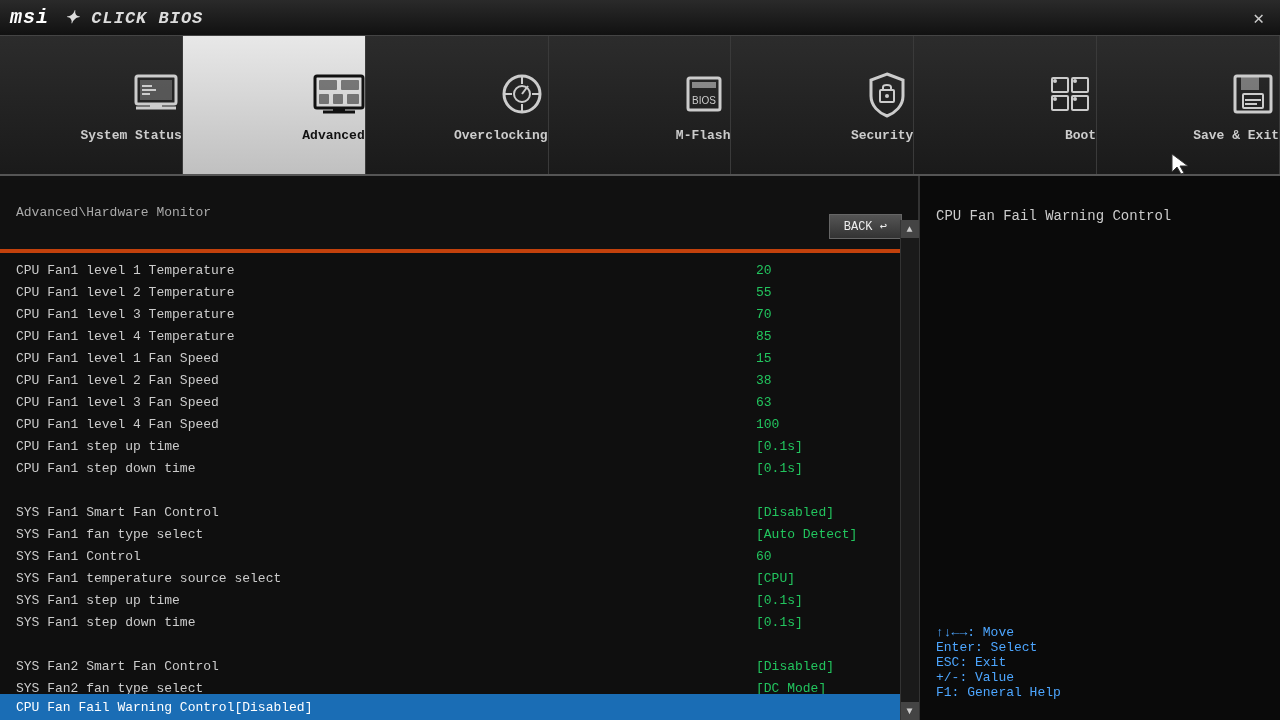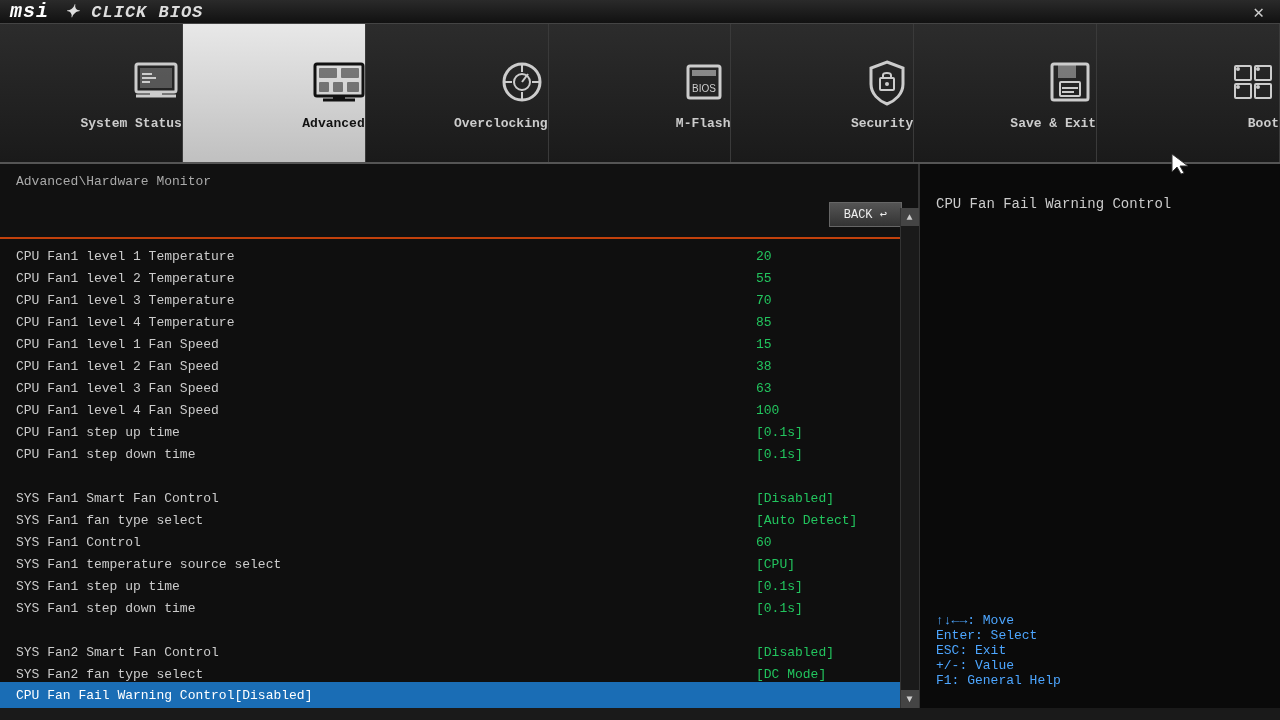--- a/index.html
+++ b/index.html
@@ -9,21 +9,21 @@
       height: 720px;
       background: #1a1a1a;
       font-family: 'Courier New', Courier, monospace;
       overflow: hidden;
       position: relative;
     }
 
     
     #titlebar {
       width: 100%;
-      height: 24px;
+      height: 36px;
       background: linear-gradient(180deg, #2a2a2a 0%, #111 100%);
       display: flex;
       align-items: center;
       justify-content: space-between;
       padding: 0 10px;
       border-bottom: 1px solid #444;
     }
 
     #logo {
       color: #fff;
@@ -112,25 +112,25 @@
       background: #0f0f0f;
       border-right: 2px solid #333;
       display: flex;
       flex-direction: column;
       padding: 0;
       position: relative;
     }
 
     #breadcrumb-bar {
       display: flex;
-      align-items: flex-start;
+      align-items: center;
       justify-content: space-between;
       padding: 10px 16px;
       background: #111;
-      border-bottom: 2px solid #c2410c;
+      border-bottom: 4px solid #c2410c;
     }
 
     #breadcrumb {
       color: #aaa;
       font-size: 13px;
       font-family: 'Courier New', monospace;
     }
 
     #back-btn {
       background: linear-gradient(180deg, #555 0%, #333 100%);
@@ -337,46 +337,46 @@
         <path d="M20 20 L20 17 C20 14.2 27.8 14.2 28 17 L28 20" fill="none" stroke="currentColor" stroke-width="2"></path>
         <circle cx="24" cy="26" r="2" fill="currentColor"></circle>
       </svg>
     </div>
     <div class="nav-label">Security</div>
   </div>
 
   <div class="nav-item">
     <div class="nav-icon">
       <svg width="48" height="48" viewBox="0 0 48 48">
-        <rect x="6" y="6" width="36" height="36" rx="2" fill="none" stroke="currentColor" stroke-width="3"></rect>
-        <rect x="12" y="6" width="18" height="14" fill="currentColor" opacity="0.5"></rect>
-        <rect x="14" y="24" width="20" height="14" rx="1" fill="none" stroke="currentColor" stroke-width="2"></rect>
-        <line x1="16" y1="30" x2="32" y2="30" stroke="currentColor" stroke-width="2"></line>
-        <line x1="16" y1="34" x2="28" y2="34" stroke="currentColor" stroke-width="2"></line>
-      </svg>
-    </div>
-    <div class="nav-label">Save &amp; Exit</div>
-  </div>
-
-  <div class="nav-item">
-    <div class="nav-icon">
-      <svg width="48" height="48" viewBox="0 0 48 48">
         <rect x="6" y="8" width="16" height="14" rx="1" fill="none" stroke="currentColor" stroke-width="2"></rect>
         <rect x="26" y="8" width="16" height="14" rx="1" fill="none" stroke="currentColor" stroke-width="2"></rect>
         <rect x="6" y="26" width="16" height="14" rx="1" fill="none" stroke="currentColor" stroke-width="2"></rect>
         <rect x="26" y="26" width="16" height="14" rx="1" fill="none" stroke="currentColor" stroke-width="2"></rect>
         <circle cx="9" cy="11" r="2" fill="currentColor"></circle>
         <circle cx="29" cy="11" r="2" fill="currentColor"></circle>
         <circle cx="9" cy="29" r="2" fill="currentColor"></circle>
         <circle cx="29" cy="29" r="2" fill="currentColor"></circle>
       </svg>
     </div>
     <div class="nav-label">Boot</div>
   </div>
 
+  <div class="nav-item">
+    <div class="nav-icon">
+      <svg width="48" height="48" viewBox="0 0 48 48">
+        <rect x="6" y="6" width="36" height="36" rx="2" fill="none" stroke="currentColor" stroke-width="3"></rect>
+        <rect x="12" y="6" width="18" height="14" fill="currentColor" opacity="0.5"></rect>
+        <rect x="14" y="24" width="20" height="14" rx="1" fill="none" stroke="currentColor" stroke-width="2"></rect>
+        <line x1="16" y1="30" x2="32" y2="30" stroke="currentColor" stroke-width="2"></line>
+        <line x1="16" y1="34" x2="28" y2="34" stroke="currentColor" stroke-width="2"></line>
+      </svg>
+    </div>
+    <div class="nav-label">Save &amp; Exit</div>
+  </div>
+
 </div>
 
 <div id="content">
 
   <div id="left-panel">
 
     <div id="breadcrumb-bar">
       <div id="breadcrumb">Advanced\Hardware Monitor</div>
       <button id="back-btn">BACK ↩</button>
     </div>

